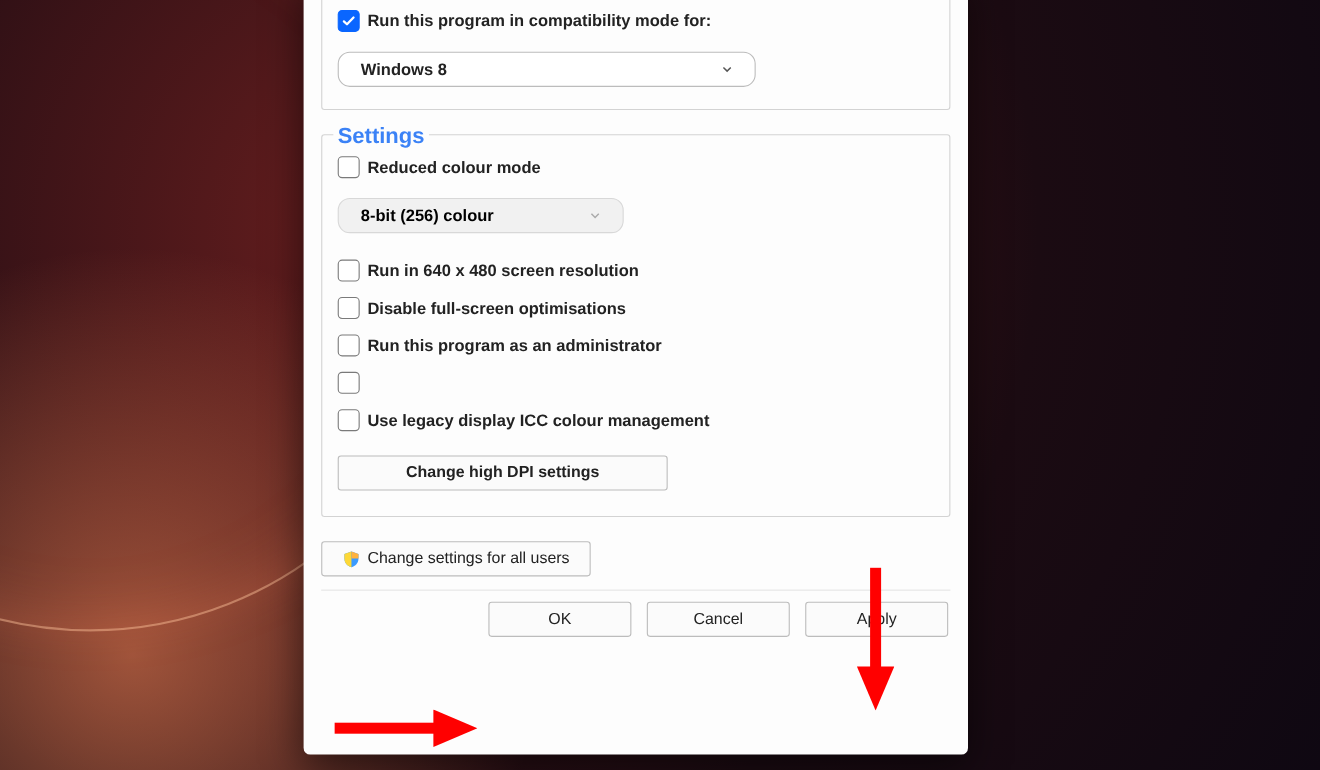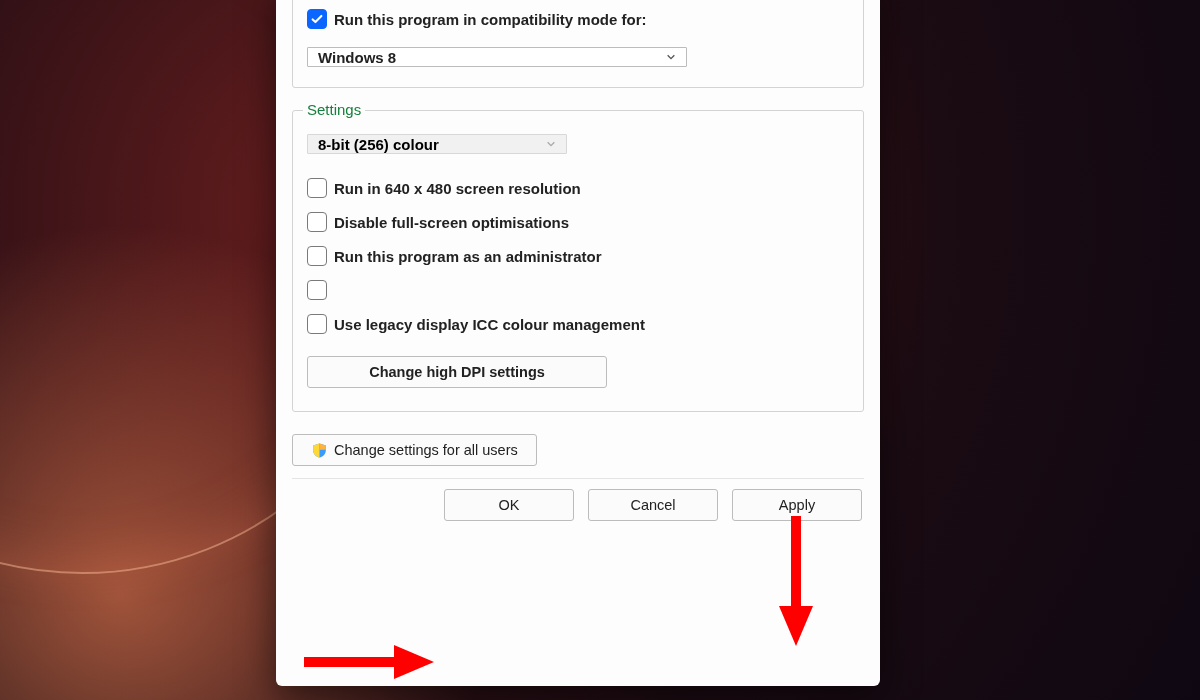--- a/index.html
+++ b/index.html
@@ -42,22 +42,23 @@
     border-radius: 3px;
     padding: 12px 14px 16px 14px;
     margin-bottom: 22px;
     position: relative;
   }
   .groupbox .legend {
     position: absolute;
     top: -10px; left: 10px;
     background: #fdfdfd;
     padding: 0 4px;
-    font-size: 15px;
-    color: #15803d;
+    font-size: 20px;
+    color: #3b82f6;
+    font-weight: bold;
   }
   .row {
     display: flex;
     align-items: center;
     gap: 7px;
     padding: 4px 0;
     font-weight: bold;
   }
   .checkbox {
     width: 20px; height: 20px;
@@ -72,24 +73,24 @@
   .checkbox.checked {
     background: #0a66ff;
     border-color: #0a66ff;
   }
   .check-svg { width: 14px; height: 14px; }
   .check-svg path { stroke: #fff; stroke-width: 2.4; fill: none; stroke-linecap: round; stroke-linejoin: round; }
   .label { cursor: default; }
   .select {
     display: flex; align-items: center; justify-content: space-between;
     border: 1px solid #bcbcbc;
-    border-radius: 1px;
+    border-radius: 11px;
     background: #fff;
-    padding: 5px 10px;
-    width: 380px; height: 20px;
+    padding: 5px 20px;
+    width: 380px; height: 32px;
     cursor: pointer;
   }
   .select.disabled {
     color: #000000;
     background: #f1f1f1;
     border-color: #d8d8d8;
     cursor: default;
     width: 260px;
   }
   .chev { width: 10px; height: 10px; }
@@ -151,20 +152,24 @@
             <path d="M2 4 L6 8 L10 4"></path>
           </svg>
       </div>
     </div>
   </div>
 
   <div class="groupbox">
     <span class="legend">Settings</span>
 
     <div class="settings-list">
+      <div class="row">
+        <span class="checkbox"></span>
+        <span class="label">Reduced colour mode</span>
+      </div>
       <div class="row" style="margin:4px 0 10px 0;">
         <div class="select disabled">
           <span>8-bit (256) colour</span>
           <svg class="chev" viewBox="0 0 12 12">
               <path d="M2 4 L6 8 L10 4"></path>
             </svg>
         </div>
       </div>
       <div class="row">
         <span class="checkbox"></span>

